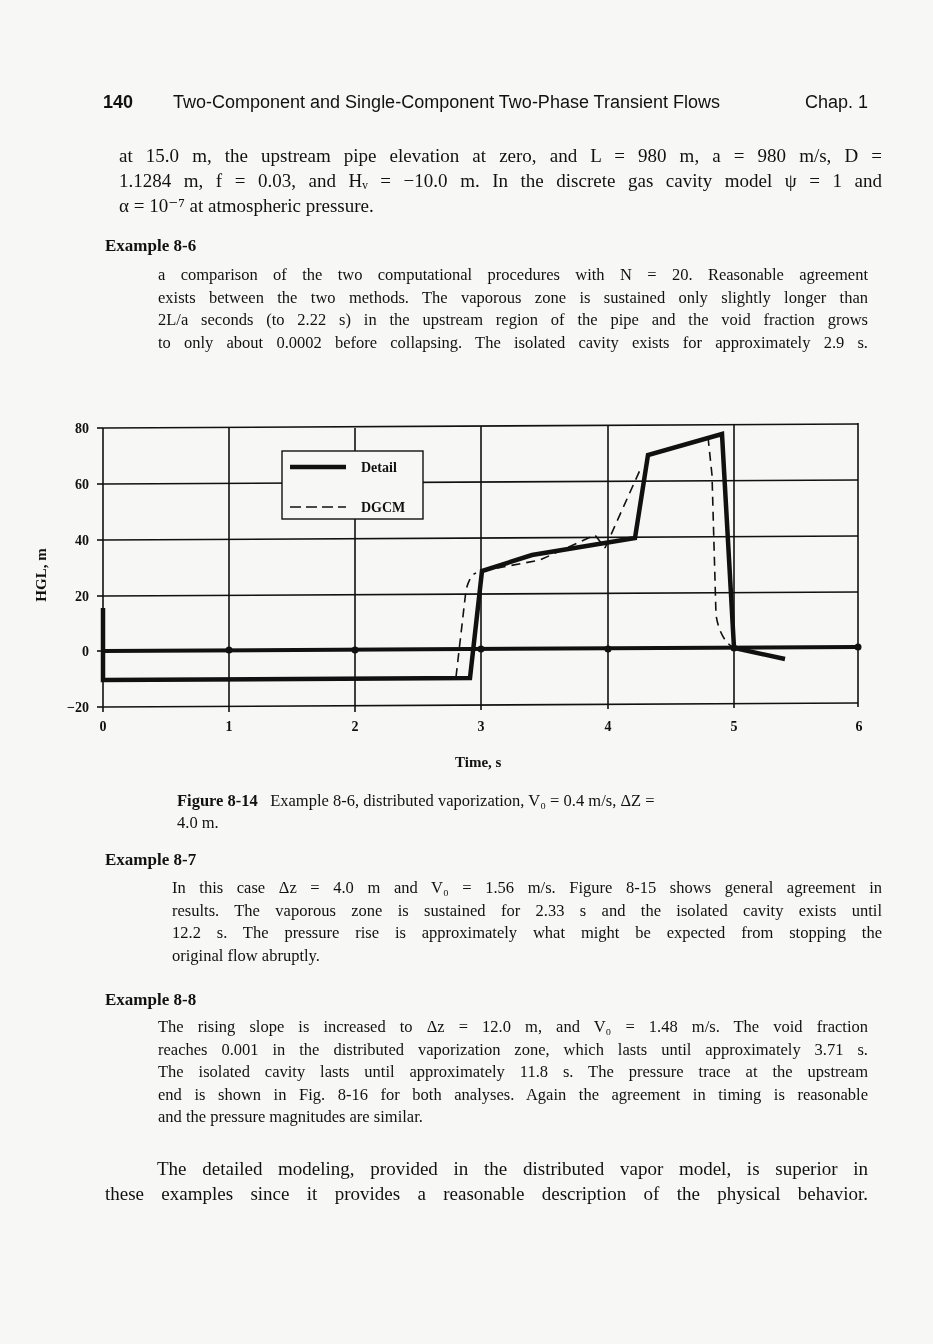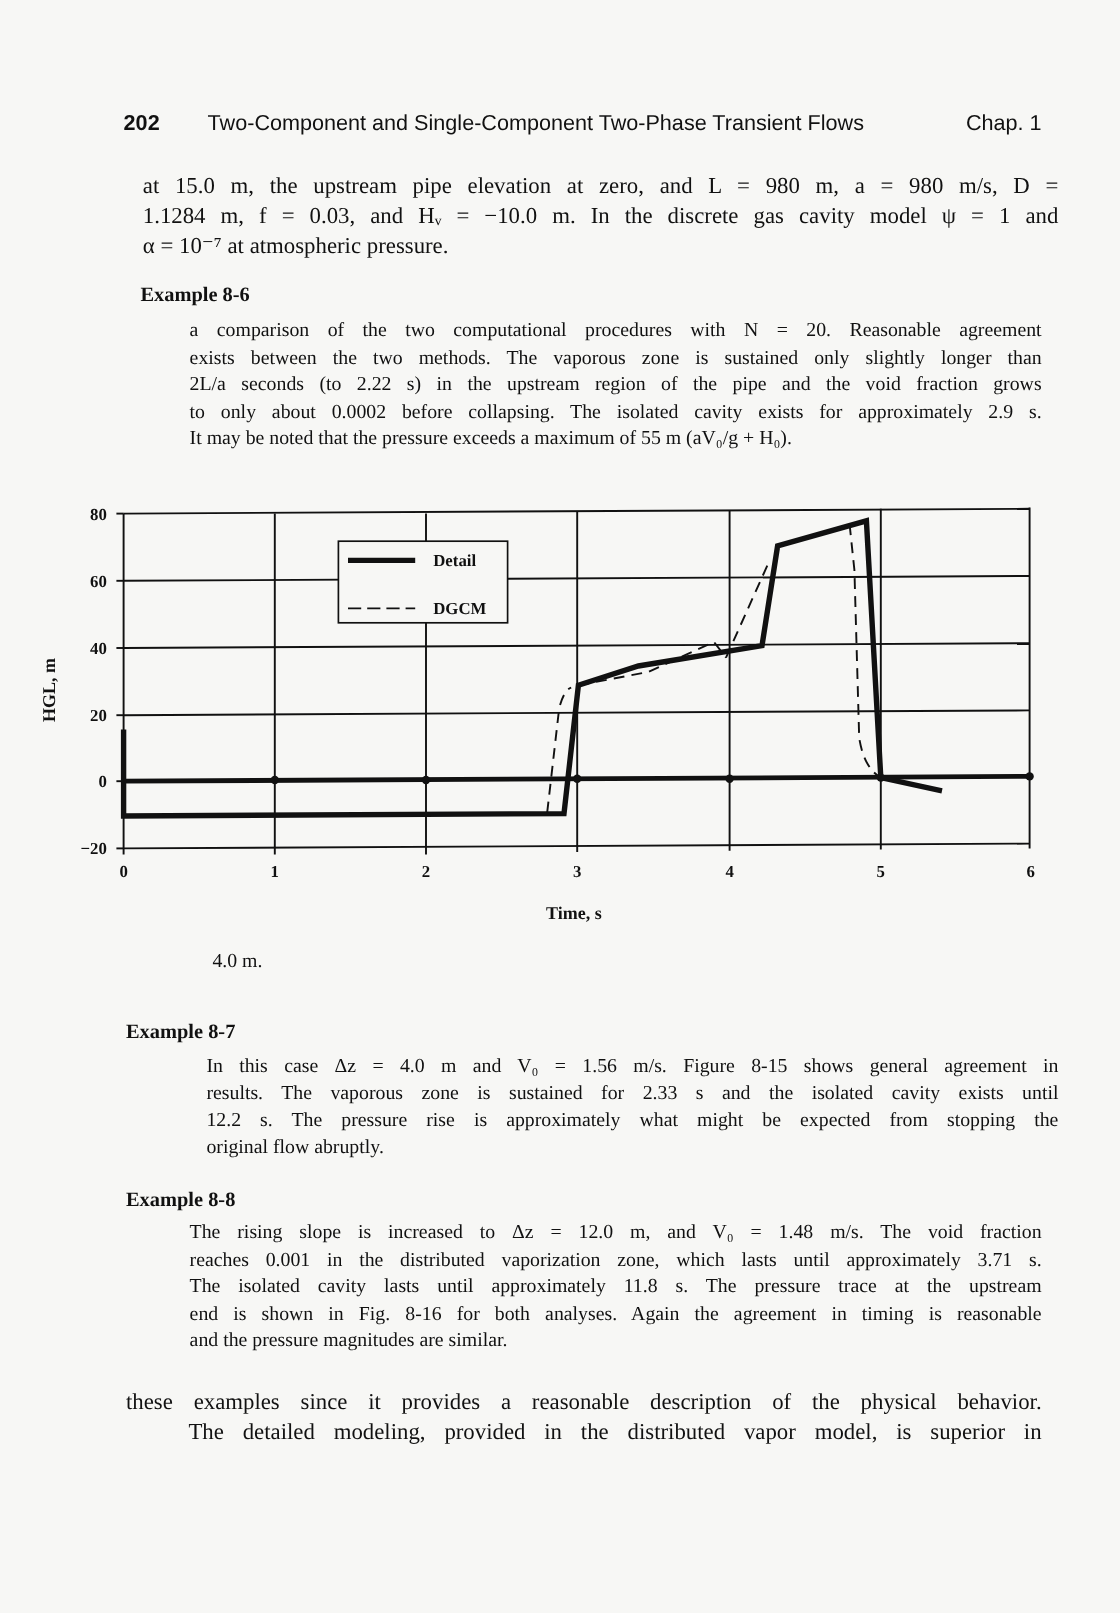--- a/index.html
+++ b/index.html
@@ -16,38 +16,37 @@
   .para16 { font-size: 16.5px; line-height: 22.6px; text-align: justify; }
   .ex-head { font-weight: bold; font-size: 17px; }
   .caption { font-size: 16.5px; line-height: 22px; }
   .caption b { font-weight: bold; }
   svg text { font-family: "Liberation Serif", "DejaVu Serif", serif; font-weight: bold; font-size: 14px; fill: #111; }
 </style>
 </head>
 <body>
 
 <div class="abs header">
-  <span class="pg">202</span>
+  <span class="pg">140</span>
   <span class="title">Two-Component and Single-Component Two-Phase Transient Flows</span>
   <span class="chap">Chap. 1</span>
 </div>
 
 <div class="abs para" style="left:105px; top:143px; width:763px;margin-left:14px;">
   <div style="text-align-last:justify">at 15.0 m, the upstream pipe elevation at zero, and L = 980 m, a = 980 m/s, D =</div>
   <div style="text-align-last:justify">1.1284 m, f = 0.03, and Hᵥ = −10.0 m. In the discrete gas cavity model ψ = 1 and</div>
   <div>α = 10⁻⁷ at atmospheric pressure.</div>
 </div>
 
-<div class="abs ex-head" style="left:105px; top:236px;margin-left:12px;">Example 8-6</div>
+<div class="abs ex-head" style="left:105px; top:236px;">Example 8-6</div>
 <div class="abs para16" style="left:158px; top:264px; width:710px;">
   <div style="text-align-last:justify">a comparison of the two computational procedures with N = 20. Reasonable agreement</div>
   <div style="text-align-last:justify">exists between the two methods. The vaporous zone is sustained only slightly longer than</div>
   <div style="text-align-last:justify">2L/a seconds (to 2.22 s) in the upstream region of the pipe and the void fraction grows</div>
   <div style="text-align-last:justify">to only about 0.0002 before collapsing. The isolated cavity exists for approximately 2.9 s.</div>
-  <div>It may be noted that the pressure exceeds a maximum of 55 m (aV₀/g + H₀).</div>
 </div>
 
 <svg class="abs" style="left:0; top:410px;" width="933" height="345" viewBox="0 410 933 345">
 
   <g stroke="#111" stroke-width="1.6" fill="none">
     <line x1="103" y1="428" x2="858" y2="424"></line>
     <line x1="103" y1="484" x2="858" y2="480"></line>
     <line x1="103" y1="540" x2="858" y2="536"></line>
     <line x1="103" y1="596" x2="858" y2="592"></line>
     <line x1="103" y1="707" x2="858" y2="703"></line>
@@ -105,20 +104,21 @@
     <text x="608" y="731">4</text>
     <text x="734" y="731">5</text>
     <text x="859" y="731">6</text>
   </g>
   <text x="0" y="0" transform="translate(46,575) rotate(-90)" text-anchor="middle" style="font-size:15px">HGL, m</text>
 </svg>
 
 <div class="abs" style="left:455px; top:754px; font-size:15px; font-weight:bold;">Time, s</div>
 
 <div class="abs caption" style="left:177px; top:790px; width:620px;">
+  <div><b>Figure 8-14</b>&nbsp;&nbsp;&nbsp;<span>Example 8-6, distributed vaporization, V₀ = 0.4 m/s, ΔZ =</span></div>
   <div>4.0 m.</div>
 </div>
 
 <div class="abs ex-head" style="left:105px; top:850px;">Example 8-7</div>
 <div class="abs para16" style="left:158px; top:877px; width:710px;margin-left:14px;">
   <div style="text-align-last:justify">In this case Δz = 4.0 m and V₀ = 1.56 m/s. Figure 8-15 shows general agreement in</div>
   <div style="text-align-last:justify">results. The vaporous zone is sustained for 2.33 s and the isolated cavity exists until</div>
   <div style="text-align-last:justify">12.2 s. The pressure rise is approximately what might be expected from stopping the</div>
   <div>original flow abruptly.</div>
 </div>
@@ -126,15 +126,15 @@
 <div class="abs ex-head" style="left:105px; top:990px;">Example 8-8</div>
 <div class="abs para16" style="left:158px; top:1016px; width:710px;">
   <div style="text-align-last:justify">The rising slope is increased to Δz = 12.0 m, and V₀ = 1.48 m/s. The void fraction</div>
   <div style="text-align-last:justify">reaches 0.001 in the distributed vaporization zone, which lasts until approximately 3.71 s.</div>
   <div style="text-align-last:justify">The isolated cavity lasts until approximately 11.8 s. The pressure trace at the upstream</div>
   <div style="text-align-last:justify">end is shown in Fig. 8-16 for both analyses. Again the agreement in timing is reasonable</div>
   <div>and the pressure magnitudes are similar.</div>
 </div>
 
 <div class="abs para" style="left:105px; top:1156px; width:763px;">
+  <div style="text-align-last:justify; text-indent:52px;">The detailed modeling, provided in the distributed vapor model, is superior in</div>
   <div style="text-align-last:justify">these examples since it provides a reasonable description of the physical behavior.</div>
-  <div style="text-align-last:justify; text-indent:52px;">The detailed modeling, provided in the distributed vapor model, is superior in</div>
 </div>
 
 </body></html>

